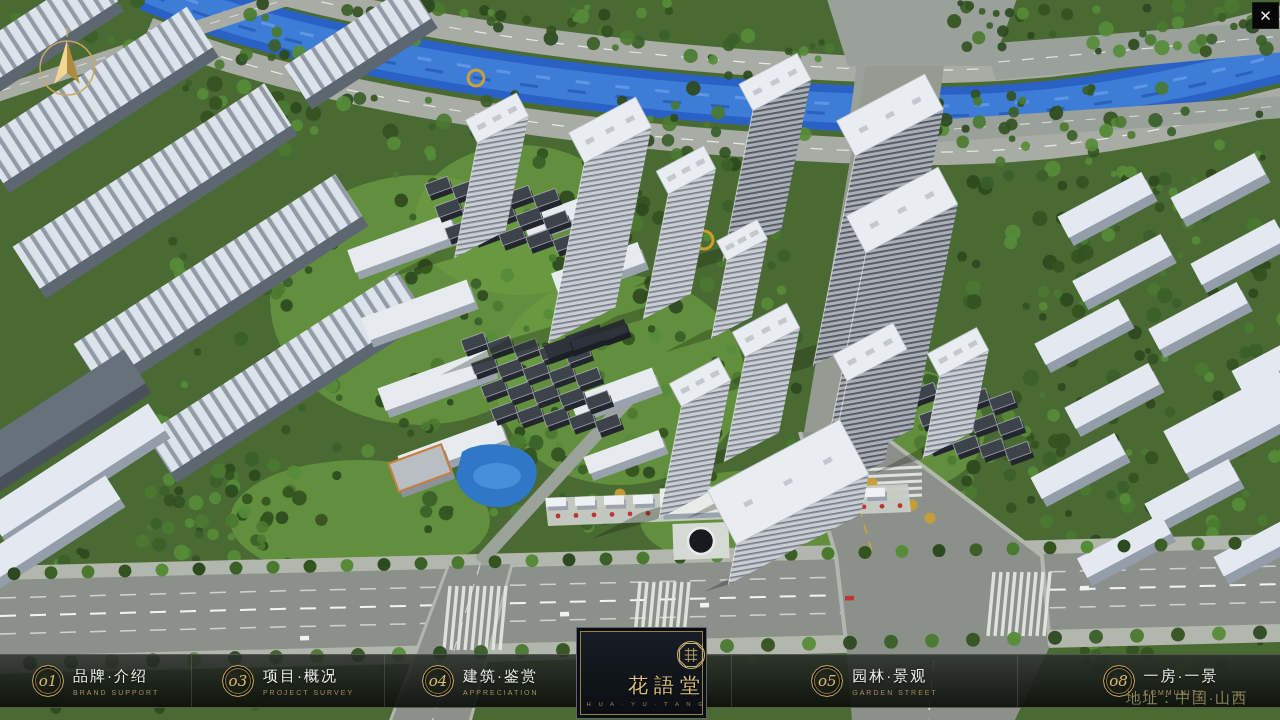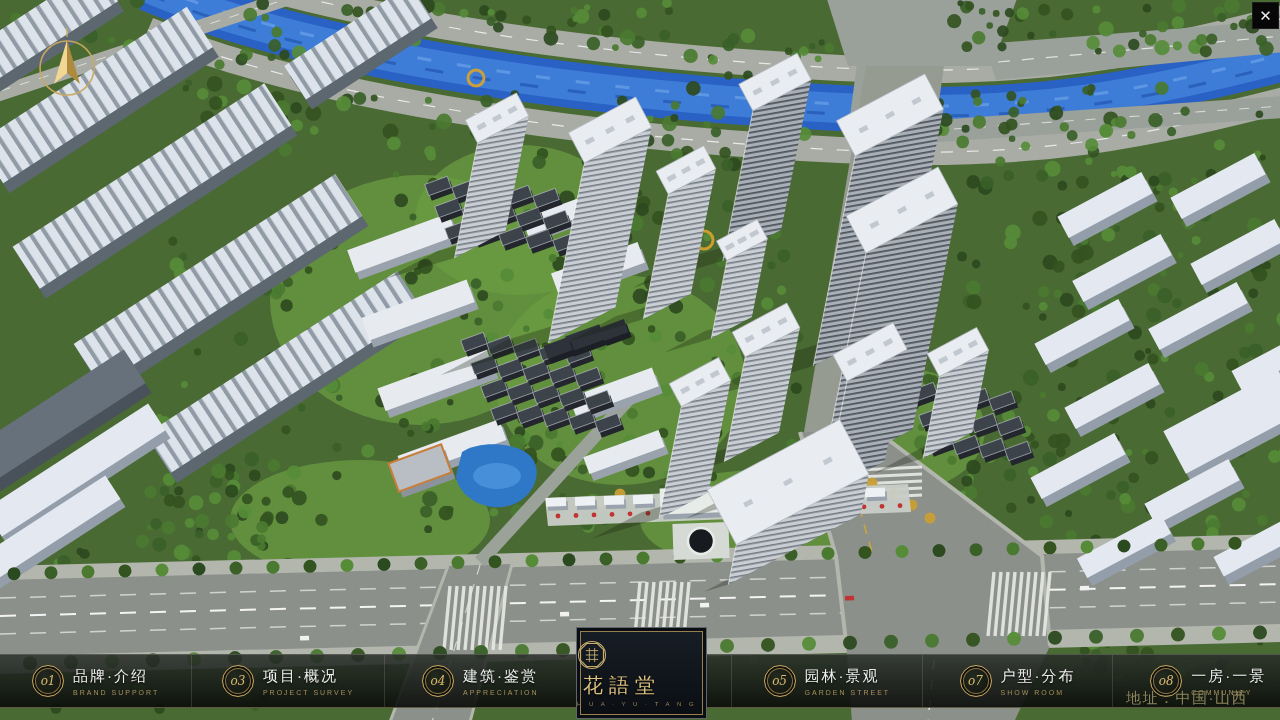--- a/index.html
+++ b/index.html
@@ -26,32 +26,32 @@
   .menu-left{width:576px;}
   .menu-right{position:absolute;left:707px;width:573px;height:100%;display:flex;padding-left:24px;}
   .cell{flex:1;display:flex;align-items:center;justify-content:center;gap:9px;cursor:pointer;}
   .cell + .cell{border-left:1px solid rgba(210,210,200,.16);}
   .menu-right .cell:first-child{border-left:1px solid rgba(210,210,200,.16);}
   .menu-right .cell:last-child{border-right:1px solid rgba(210,210,200,.16);}
   .badge{width:30px;height:30px;border-radius:50%;border:1px solid #c8a75f;
          box-shadow:inset 0 0 0 2px rgba(8,10,8,.95), inset 0 0 0 3px #8a7440;
          background:radial-gradient(circle at 40% 35%, #232a20, #0c0f0a);
          display:flex;align-items:center;justify-content:center;flex:0 0 auto;}
-  .badge span{font-family:"DejaVu Serif", serif;font-style:italic;font-size:12px;color:#d9b96c;}
+  .badge span{font-family:"DejaVu Serif", serif;font-style:italic;font-size:15px;color:#d9b96c;}
   .mtext{display:flex;flex-direction:column;align-items:flex-start;}
   .mtitle{font-size:15px;font-weight:normal;color:#eef0ee;letter-spacing:2px;white-space:nowrap;
           text-shadow:0 1px 2px rgba(0,0,0,.8);}
   .msub{font-size:7px;color:#a6915d;letter-spacing:2px;margin-top:3px;white-space:nowrap;}
 
   
   .logo-panel{position:absolute;left:576px;top:627px;width:131px;height:92px;box-sizing:border-box;
               background:linear-gradient(180deg,#181e26,#0a0e13);
               border:1px solid #60656b;cursor:pointer;
               box-shadow:inset 0 0 0 3px #0a0e13, inset 0 0 0 4px #97804e;
-              display:flex;flex-direction:column;align-items:flex-start;justify-content:center;}
+              display:flex;flex-direction:column;align-items:flex-end;justify-content:center;}
   .logo-title{font-family:"DejaVu Serif", serif;font-size:20px;color:#dcc07e;letter-spacing:6px;
               text-indent:6px;margin-top:2px;text-shadow:0 1px 2px #000;}
   .logo-sub{font-size:6px;color:#9c8350;letter-spacing:3px;margin-top:2px;}
 
   
   .address{position:absolute;right:32px;top:689px;font-size:15px;color:#8d865c;letter-spacing:1.5px;}
 </style>
 </head>
 <body>
 <div class="stage">
@@ -1518,29 +1518,20 @@
         <div class="badge">
             <span>o5</span>
           </div>
         <div class="mtext">
             <div class="mtitle">园林·景观</div>
         <div class="msub">GARDEN STREET</div>
           </div>
       </div>
       <div class="cell">
         <div class="badge">
-            <span>o7</span>
-          </div>
-        <div class="mtext">
-            <div class="mtitle">户型·分布</div>
-        <div class="msub">SHOW ROOM</div>
-          </div>
-      </div>
-      <div class="cell">
-        <div class="badge">
             <span>o8</span>
           </div>
         <div class="mtext">
             <div class="mtitle">一房·一景</div>
         <div class="msub">COMMUNITY</div>
           </div>
       </div>
     </div>
   </div>
 

